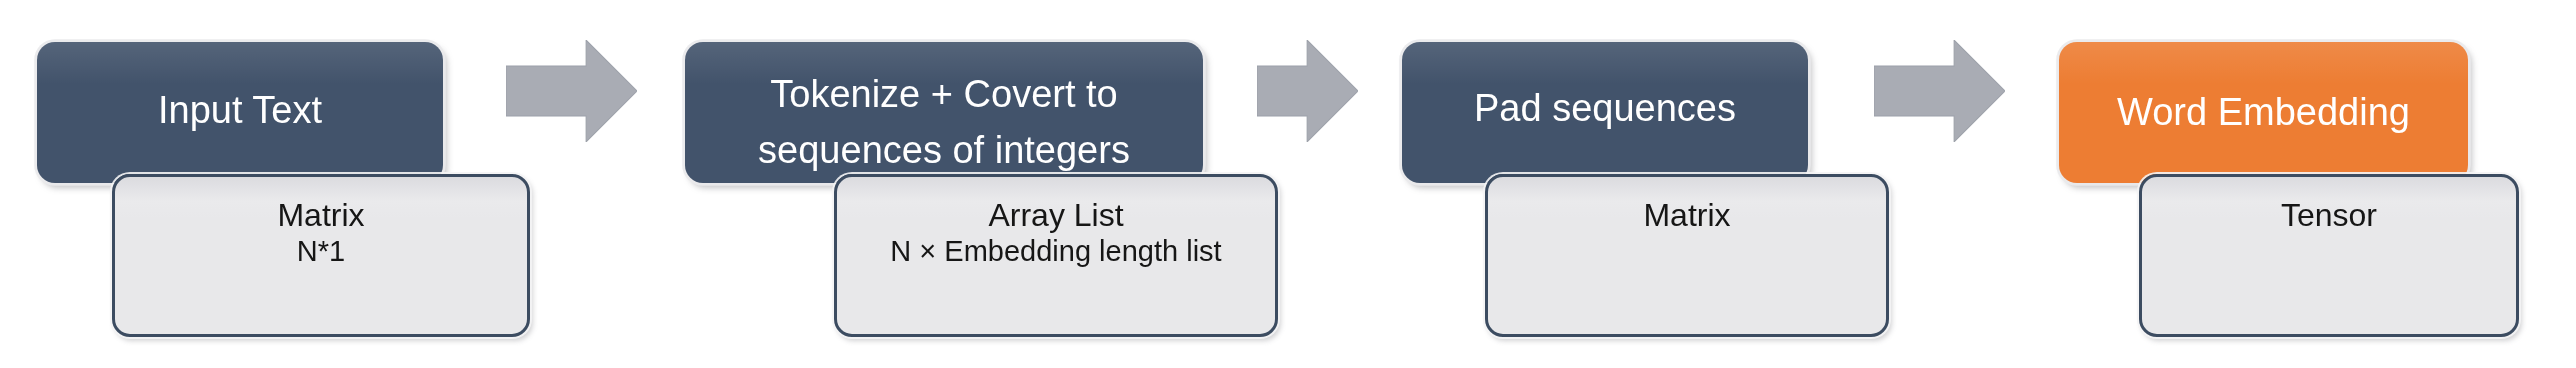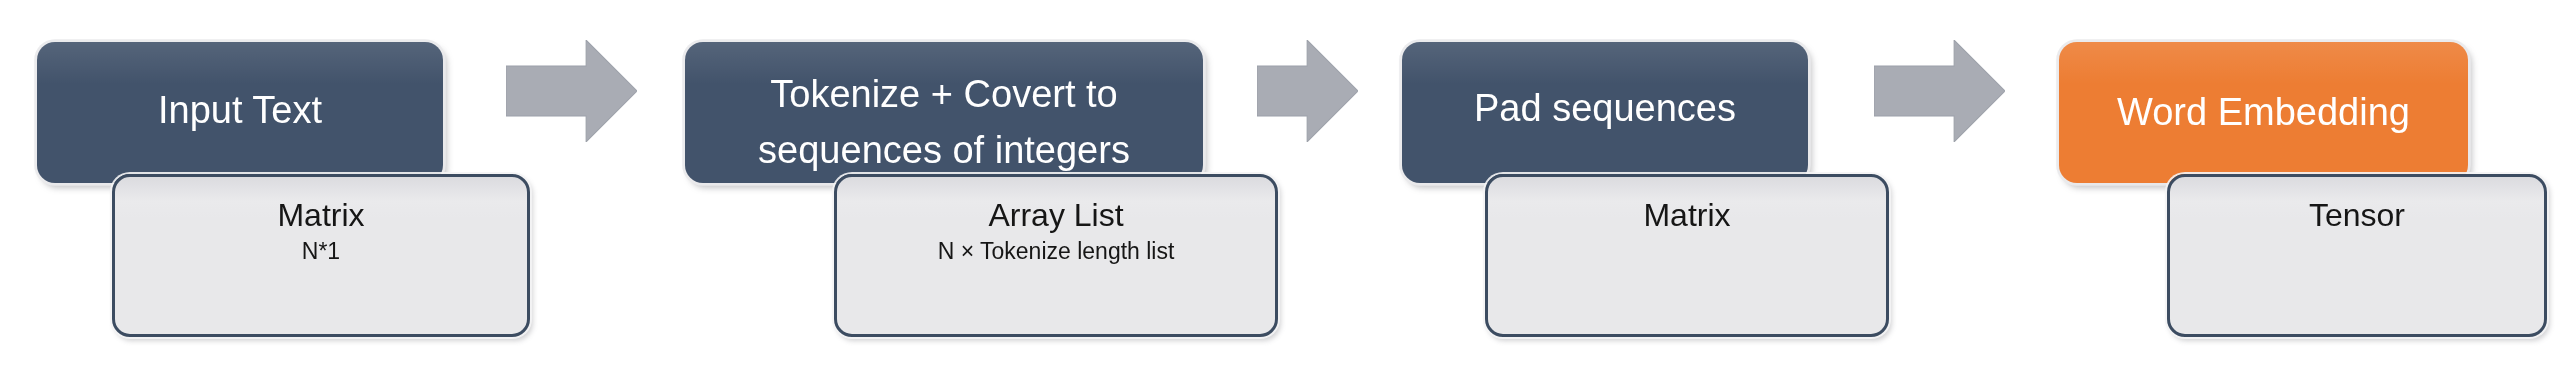--- a/index.html
+++ b/index.html
@@ -44,21 +44,21 @@
     padding-top: 19.5px;
   }
   .card-title {
     color: var(--card-text);
     font-size: 32px;
     font-weight: 400;
     line-height: 36px;
   }
   .card-value {
     color: var(--card-text);
-    font-size: 23px;
+    font-size: 29px;
     font-weight: 400;
     line-height: 36px;
   }
   .flow-arrow { position: absolute; z-index: 1; }
 </style>
 </head>
 <body style="background: rgb(255, 255, 255);">
 
 <div id="canvas">
     <div class="stage-box" style="left: 37px; top: 42px; width: 406px; height: 141px; padding: 13px 42px 18px;">
@@ -69,34 +69,34 @@
       <div class="card-value">N*1</div>
     </div>
     <svg class="flow-arrow" width="131" height="102" viewBox="0 0 188 146" style="left: 506px; top: 40px;">
       <polygon points="0,37 115,37 115,0 188,73 115,146 115,109 0,109" fill="#A9ACB4" stroke="#9CA0A9" stroke-width="1.5"></polygon>
     </svg>
     <div class="stage-box" style="left: 685px; top: 42px; width: 518px; height: 141px; padding: 18px 46px 0px;">
       <div class="stage-label">Tokenize + Covert to sequences of integers</div>
     </div>
     <div class="stage-card" style="left: 794px; top: 174px; width: 444px; height: 163px; margin-left: 40px;">
       <div class="card-title">Array List</div>
-      <div class="card-value">N × Tokenize length list</div>
+      <div class="card-value">N × Embedding length list</div>
     </div>
     <svg class="flow-arrow" width="101" height="102" viewBox="0 0 145 146" style="left: 1257px; top: 40px;">
       <polygon points="0,37 72,37 72,0 145,73 72,146 72,109 0,109" fill="#A9ACB4" stroke="#9CA0A9" stroke-width="1.5"></polygon>
     </svg>
     <div class="stage-box" style="left: 1402px; top: 42px; width: 406px; height: 141px; padding: 8px 42px 18px;">
       <div class="stage-label">Pad sequences</div>
     </div>
     <div class="stage-card" style="left: 1485px; top: 174px; width: 404px; height: 163px;">
       <div class="card-title">Matrix</div>
     </div>
     <svg class="flow-arrow" width="131" height="102" viewBox="0 0 188 146" style="left: 1874px; top: 40px;">
       <polygon points="0,37 115,37 115,0 188,73 115,146 115,109 0,109" fill="#A9ACB4" stroke="#9CA0A9" stroke-width="1.5"></polygon>
     </svg>
     <div class="stage-box highlight" style="left: 2059px; top: 42px; width: 409px; height: 141px; padding: 16px 42px 18px;">
       <div class="stage-label">Word Embedding</div>
     </div>
-    <div class="stage-card" style="left: 2139px; top: 174px; width: 380px; height: 163px; margin-left: 28px;">
+    <div class="stage-card" style="left: 2139px; top: 174px; width: 380px; height: 163px;">
       <div class="card-title">Tensor</div>
     </div>
   </div>
 
 
 </body></html>

